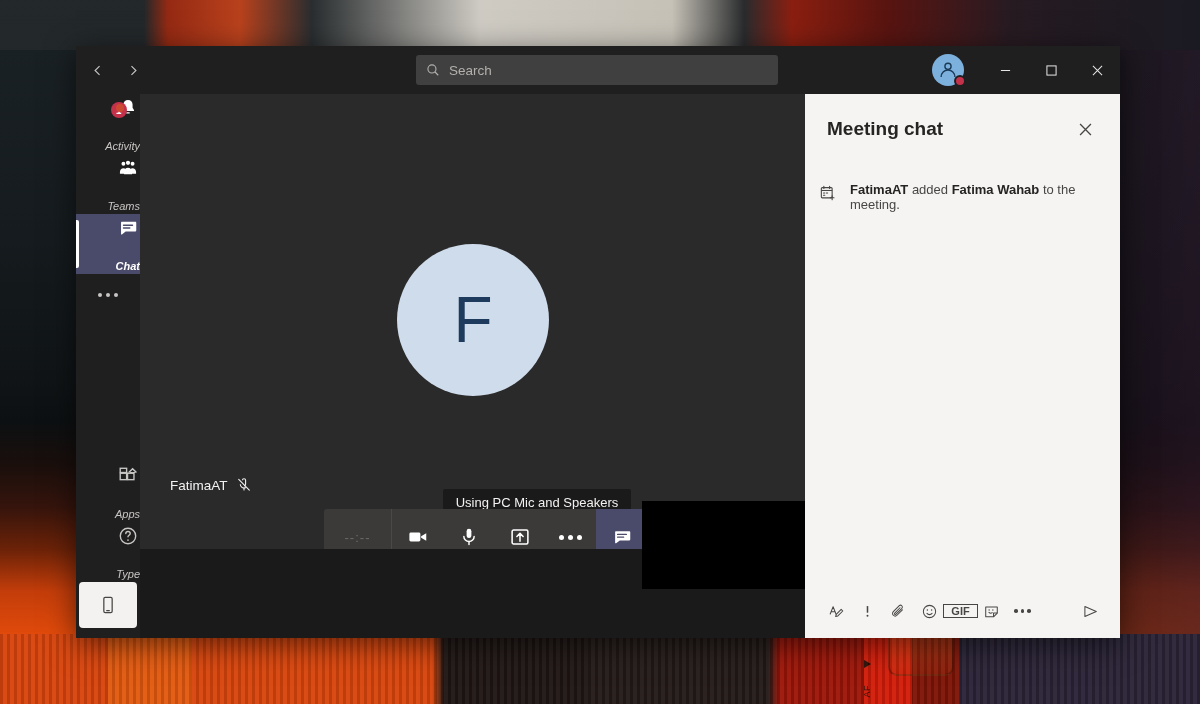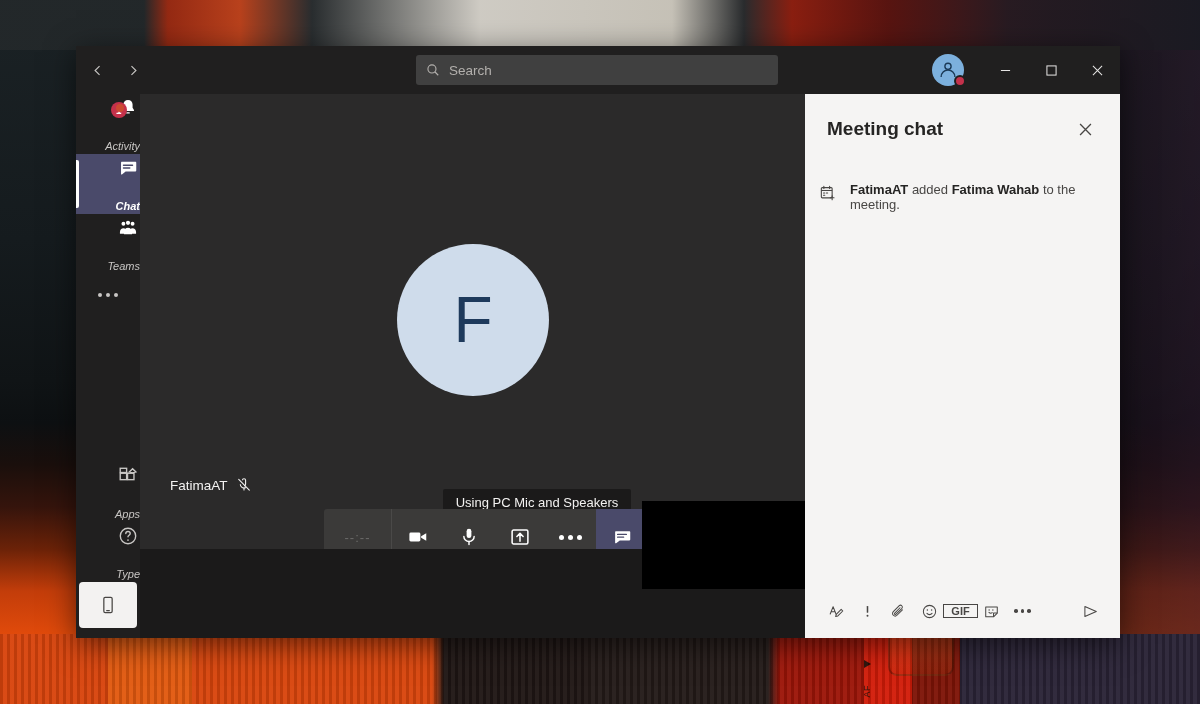--- a/index.html
+++ b/index.html
@@ -353,42 +353,42 @@
       <div class="rail-ico">
         <svg viewBox="0 0 24 24" fill="#ffffff">
           <path d="M12 3.2c-3 0-5 2.2-5 5.1v3.3l-1.5 2.6c-.3.5 0 1.1.6 1.1h11.8c.6 0 .9-.6.6-1.1L17 11.6V8.3c0-2.9-2-5.1-5-5.1z"></path>
           <rect x="10" y="16.6" width="4" height="1.5" rx=".7"></rect>
         </svg>
       </div>
       <div class="rail-badge">1</div>
       <div class="rail-label">Activity</div>
     </div>
 
-    <div class="rail-item active">
-      <div class="rail-ico">
-        <svg viewBox="0 0 24 24" fill="#ffffff">
-          <path d="M4 5.2h16c.6 0 1 .5 1 1v8.6c0 .6-.4 1-1 1H9.4l-4 3.2c-.4.3-1 0-1-.5V6.2c0-.5.4-1 .6-1z"></path>
-          <path d="M7 9h10M7 12h7" stroke="#4a4a6a" stroke-width="1.4" fill="none" stroke-linecap="round"></path>
-        </svg>
-      </div>
-      <div class="rail-label">Chat</div>
-    </div>
-
     <div class="rail-item">
       <div class="rail-ico">
         <svg viewBox="0 0 24 24" fill="#ffffff">
           <circle cx="7" cy="7.4" r="2.1"></circle>
             <circle cx="12" cy="6.4" r="2.3"></circle>
             <circle cx="17" cy="7.4" r="2.1"></circle>
           <path d="M3.2 16.4c0-2.4 1.7-4.1 3.8-4.1s3.8 1.7 3.8 4.1v1.8H3.2z"></path>
           <path d="M13.2 16.4c0-2.4 1.7-4.1 3.8-4.1s3.8 1.7 3.8 4.1v1.8h-7.6z"></path>
           <path d="M7.6 16.6c0-2.8 2-4.8 4.4-4.8s4.4 2 4.4 4.8v2.2H7.6z"></path>
         </svg>
       </div>
       <div class="rail-label">Teams</div>
+    </div>
+
+    <div class="rail-item active">
+      <div class="rail-ico">
+        <svg viewBox="0 0 24 24" fill="#ffffff">
+          <path d="M4 5.2h16c.6 0 1 .5 1 1v8.6c0 .6-.4 1-1 1H9.4l-4 3.2c-.4.3-1 0-1-.5V6.2c0-.5.4-1 .6-1z"></path>
+          <path d="M7 9h10M7 12h7" stroke="#4a4a6a" stroke-width="1.4" fill="none" stroke-linecap="round"></path>
+        </svg>
+      </div>
+      <div class="rail-label">Chat</div>
     </div>
 
     <div class="rail-more" title="More options">
       <div class="rail-dot"></div>
       <div class="rail-more-dots">
           <i></i>
           <i></i>
           <i></i>
         </div>
     </div>

